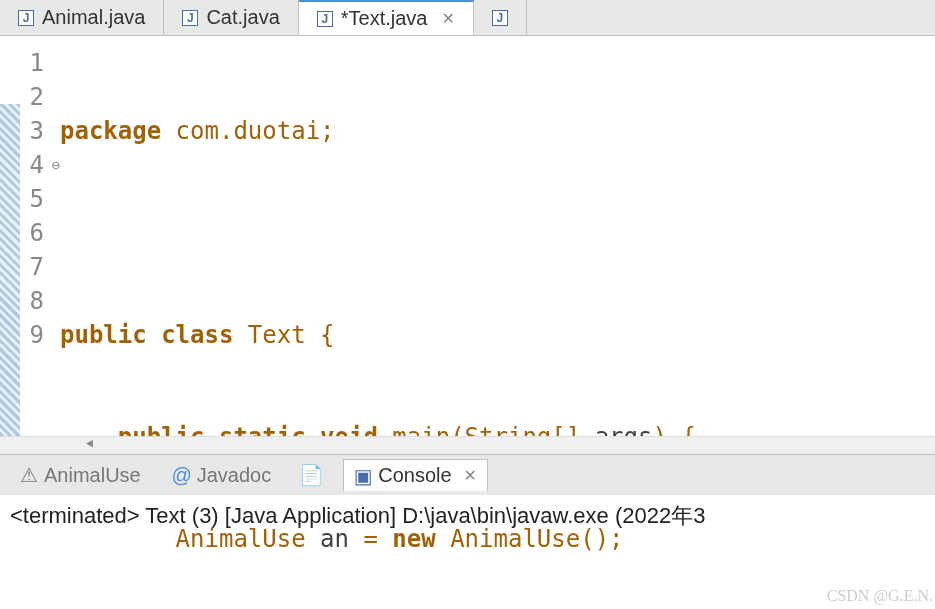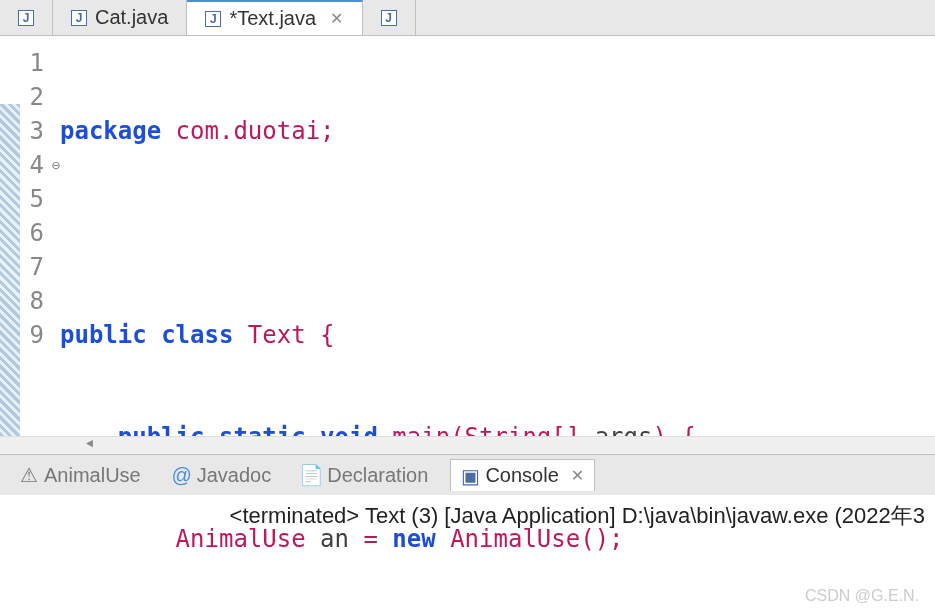--- a/index.html
+++ b/index.html
@@ -80,22 +80,22 @@
     }
     .code-area {
       flex: 1;
       padding: 10px 0 0 8px;
       font-size: 24px;
       line-height: 34px;
       white-space: pre;
       font-family: Consolas, monospace;
     }
     .code-line { height: 34px; }
-    .kw { color: #1d4ed8; font-weight: bold; }
-    .txt { color: #be185d; }
+    .kw { color: #a16207; font-weight: bold; }
+    .txt { color: #a16207; }
     .var { color: #404040; }
     .hscroll {
       height: 18px;
       background: #f0f0f0;
       border-top: 1px solid #ddd;
       position: relative;
     }
     .hscroll::before {
       content: "◄";
       position: absolute;
@@ -137,37 +137,37 @@
       display: inline-flex;
       align-items: center;
       justify-content: center;
     }
     .console-content {
       padding: 6px 10px;
       font-size: 22px;
       font-family: Arial, sans-serif;
       line-height: 30px;
       color: #222;
-      text-align: right;
     }
     .watermark {
       position: absolute;
       bottom: 4px;
-      right: 16px;
+      right: 2px;
       color: #ccc;
       font-size: 16px;
-      font-family: Liberation Sans, sans-serif;
+      font-family: Liberation Serif, serif;
     }
   </style>
 </head>
 <body>
 
 <div class="tab-bar">
   <div class="tab">
     <span class="java-icon">J</span>
+    <span>Animal.java</span>
   </div>
   <div class="tab">
     <span class="java-icon">J</span>
     <span>Cat.java</span>
   </div>
   <div class="tab active">
     <span class="java-icon">J</span>
     <span>*Text.java</span>
     <span class="close-x">✕</span>
   </div>
@@ -211,21 +211,20 @@
     <div class="btab">
       <span class="btab-icon">⚠</span>
       <span>AnimalUse</span>
     </div>
     <div class="btab">
       <span class="btab-icon" style="color:#4a90d9">@</span>
       <span>Javadoc</span>
     </div>
     <div class="btab">
       <span class="btab-icon">📄</span>
-      <span>Declaration</span>
     </div>
     <div class="btab active">
       <span class="btab-icon" style="color:#4a6da7">▣</span>
       <span>Console</span>
       <span class="close-x">✕</span>
     </div>
   </div>
   <div class="console-content">
     <div>&lt;terminated&gt; Text (3) [Java Application] D:\java\bin\javaw.exe (2022年3</div>
   </div>

